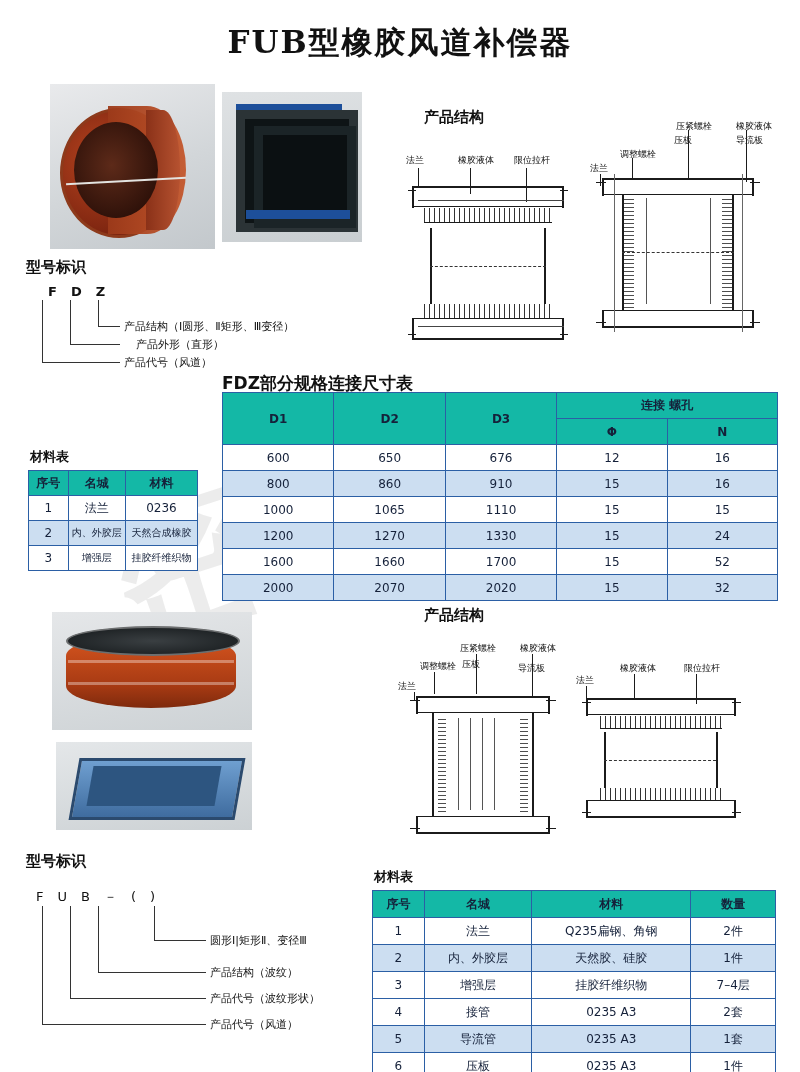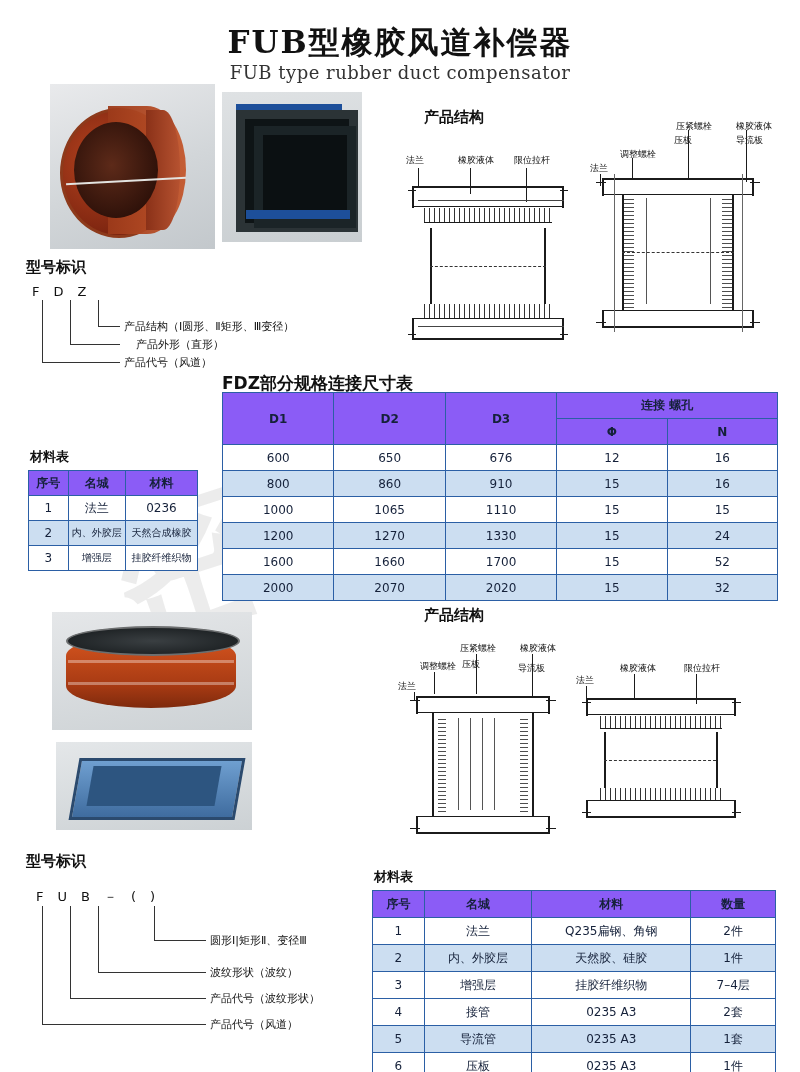--- a/index.html
+++ b/index.html
@@ -79,21 +79,21 @@
 
   
   .code-box{position:absolute;font-size:12px;color:#111;}
   .code-letters{font-size:13px;letter-spacing:14px;}
   .leader{position:absolute;background:#333;}
   .lbl{position:absolute;font-size:11px;white-space:nowrap;color:#111;}
 
   
   table{border-collapse:collapse;position:absolute;background:#fff;}
   th,td{border:1px solid #2b5fa5;font-size:12px;text-align:center;color:#15213a;padding:2px 3px;}
-  th{background:#8b5cf6;font-weight:bold;}
+  th{background:#14b8a6;font-weight:bold;}
   .row-alt td{background:#ccdef1;}
   .row-plain td{background:#ffffff;}
 
   
   #tbl-mat1{left:28px;top:470px;width:170px;}
   #tbl-mat1 td,#tbl-mat1 th{height:20px;}
 
   
   #tbl-spec{left:222px;top:392px;width:556px;}
   #tbl-spec td,#tbl-spec th{height:21px;}
@@ -111,21 +111,20 @@
   .bellow{position:absolute;background:
       repeating-linear-gradient(90deg,#333 0 1px,transparent 1px 5px);}
   .dlabel{position:absolute;font-size:9px;color:#111;white-space:nowrap;}
 </style>
 </head>
 <body>
 
 <div class="page">
 
   <div class="title-cn">FUB型橡胶风道补偿器</div>
-  <div class="title-en">FUB type rubber duct compensator</div>
 
   <div class="watermark">密封</div>
 
   <div class="photo ph1">
     <div class="bg"></div>
     <div class="ring-out"></div>
     <div class="band"></div>
     <div class="flange"></div>
     <div class="ring-in"></div>
     <div class="rod"></div>
@@ -212,21 +211,21 @@
 
     <div class="dl" style="left:8px;top:64px;width:10px;height:1px;"></div>
     <div class="dl" style="left:162px;top:64px;width:10px;height:1px;"></div>
     <div class="dl" style="left:8px;top:204px;width:10px;height:1px;"></div>
     <div class="dl" style="left:162px;top:204px;width:10px;height:1px;"></div>
     <div class="dl" style="left:26px;top:56px;width:1px;height:158px;background:#666;"></div>
     <div class="dl" style="left:154px;top:56px;width:1px;height:158px;background:#666;"></div>
   </div>
 
   <div class="sec-h" style="left:26px;top:258px;">型号标识</div>
-  <div class="code-box" style="left:32px;top:284px;">
+  <div class="code-box" style="left:48px;top:284px;font-weight:bold;">
     <span class="code-letters">F</span><span class="code-letters">D</span><span class="code-letters">Z</span>
   </div>
 
   <div class="leader" style="left:42px;top:300px;width:1px;height:62px;"></div>
   <div class="leader" style="left:42px;top:362px;width:78px;height:1px;"></div>
   <div class="leader" style="left:70px;top:300px;width:1px;height:44px;"></div>
   <div class="leader" style="left:70px;top:344px;width:50px;height:1px;"></div>
   <div class="leader" style="left:98px;top:300px;width:1px;height:26px;"></div>
   <div class="leader" style="left:98px;top:326px;width:22px;height:1px;"></div>
   <div class="lbl" style="left:124px;top:319px;">产品结构（Ⅰ圆形、Ⅱ矩形、Ⅲ变径）</div>
@@ -409,21 +408,21 @@
   <div class="leader" style="left:42px;top:906px;width:1px;height:118px;"></div>
   <div class="leader" style="left:42px;top:1024px;width:164px;height:1px;"></div>
   <div class="leader" style="left:70px;top:906px;width:1px;height:92px;"></div>
   <div class="leader" style="left:70px;top:998px;width:136px;height:1px;"></div>
   <div class="leader" style="left:98px;top:906px;width:1px;height:66px;"></div>
   <div class="leader" style="left:98px;top:972px;width:108px;height:1px;"></div>
   <div class="leader" style="left:154px;top:906px;width:1px;height:34px;"></div>
   <div class="leader" style="left:154px;top:940px;width:52px;height:1px;"></div>
 
   <div class="lbl" style="left:210px;top:933px;">圆形Ⅰ|矩形Ⅱ、变径Ⅲ</div>
-  <div class="lbl" style="left:210px;top:965px;">波纹形状（波纹）</div>
+  <div class="lbl" style="left:210px;top:965px;">产品结构（波纹）</div>
   <div class="lbl" style="left:210px;top:991px;">产品代号（波纹形状）</div>
   <div class="lbl" style="left:210px;top:1017px;">产品代号（风道）</div>
 
   <div class="sec-h" style="left:374px;top:868px;font-size:13px;">材料表</div>
   <table id="tbl-mat2">
     <tbody>
         <tr>
       <th style="width:48px;">序号</th>
       <th style="width:108px;">名城</th>
       <th style="width:164px;">材料</th>

